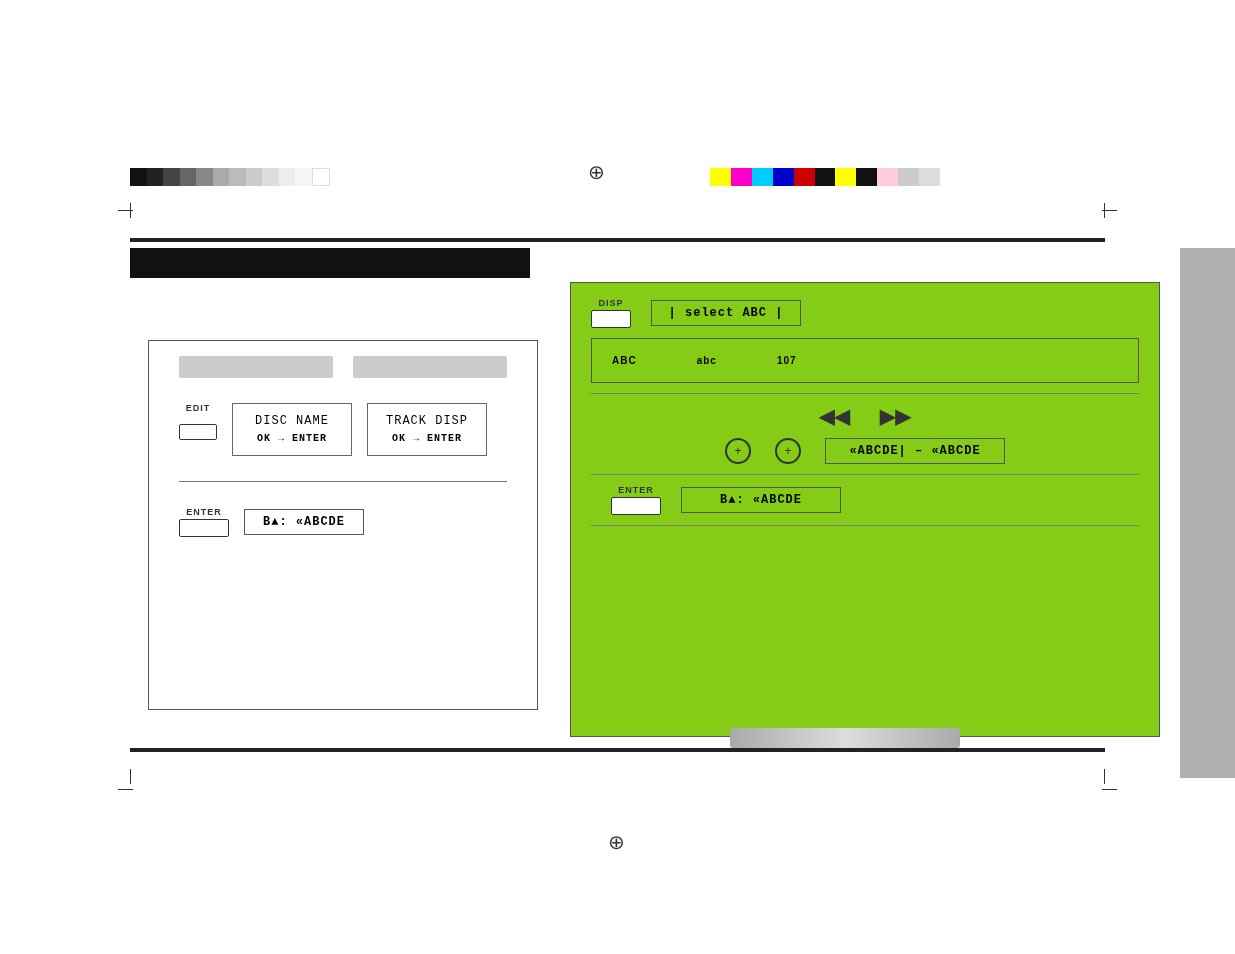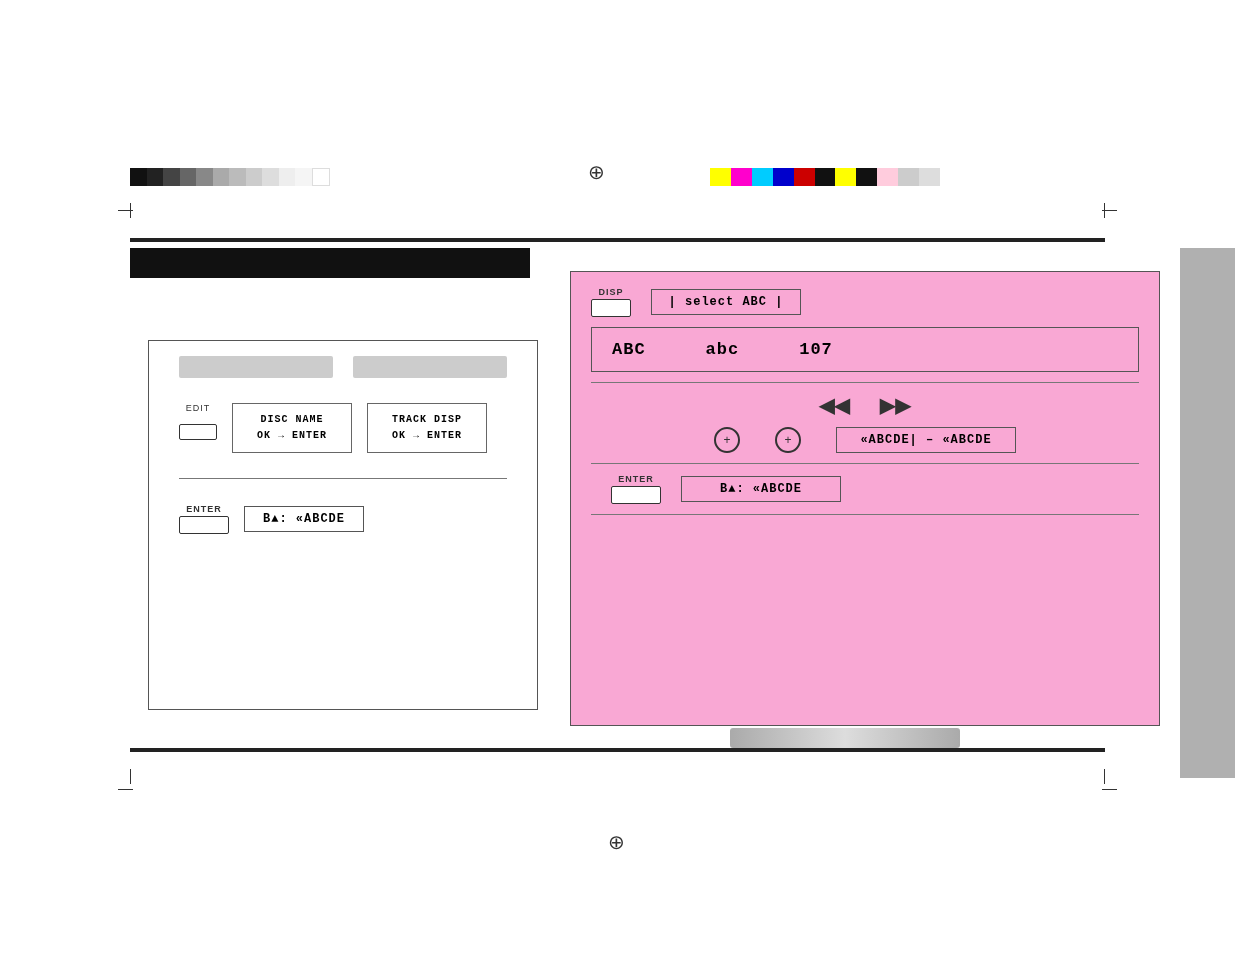--- a/index.html
+++ b/index.html
@@ -88,26 +88,26 @@
       left: 148px;
       width: 390px;
       height: 370px;
       border: 1.5px solid #555;
       background: #fff;
     }
 
     
     .right-panel {
       position: absolute;
-      top: 271px;
+      top: 282px;
       left: 570px;
       width: 590px;
       height: 455px;
       border: 1.5px solid #555;
-      background: #f9a8d4;
+      background: #84cc16;
     }
 
     
     .bottom-right-bar {
       position: absolute;
       top: 728px;
       left: 730px;
       width: 230px;
       height: 20px;
       background: linear-gradient(to right, #aaa, #ddd, #aaa);
@@ -143,21 +143,21 @@
     }
 
     .edit-button {
       display: flex;
       flex-direction: column;
       align-items: center;
     }
 
     .edit-label {
       font-size: 9px;
-      font-weight: normal;
+      font-weight: bold;
       letter-spacing: 1px;
       color: #333;
       margin-bottom: 11px;
     }
 
     .small-rect-button {
       width: 38px;
       height: 16px;
       border: 1.5px solid #333;
       background: #fff;
@@ -169,22 +169,22 @@
       padding: 8px 12px;
       min-width: 120px;
       font-size: 10px;
       font-family: 'Courier New', monospace;
       font-weight: bold;
       text-align: center;
       line-height: 1.6;
     }
 
     .name-box .line1 {
-      font-size: 10px;
-      font-weight: bold;
+      font-size: 12px;
+      font-weight: normal;
       letter-spacing: 1px;
     }
     .name-box .line2 {
       font-size: 10px;
       font-weight: bold;
       letter-spacing: 1px;
     }
 
     
     .left-divider {
@@ -285,22 +285,22 @@
       border: 1.5px solid #555;
       display: flex;
       align-items: center;
       padding: 8px 20px;
       gap: 60px;
       margin: 8px 0;
       min-height: 45px;
     }
 
     .char-option {
-      font-family: Liberation Mono, monospace;
-      font-size: 17px;
+      font-family: Liberation Sans, sans-serif;
+      font-size: 10px;
       font-weight: bold;
       letter-spacing: 1px;
     }
 
     
     .right-divider {
       margin: 10px 0;
       border: none;
       border-top: 1.5px solid #777;
     }
@@ -318,21 +318,21 @@
       font-size: 20px;
       font-weight: bold;
       color: #333;
     }
 
     
     .dial-section {
       display: flex;
       align-items: center;
       justify-content: center;
-      gap: 35px;
+      gap: 24px;
       margin: 8px 0;
     }
 
     .dial-icon {
       width: 26px;
       height: 26px;
       border: 2px solid #333;
       border-radius: 50%;
       position: relative;
       display: inline-flex;

